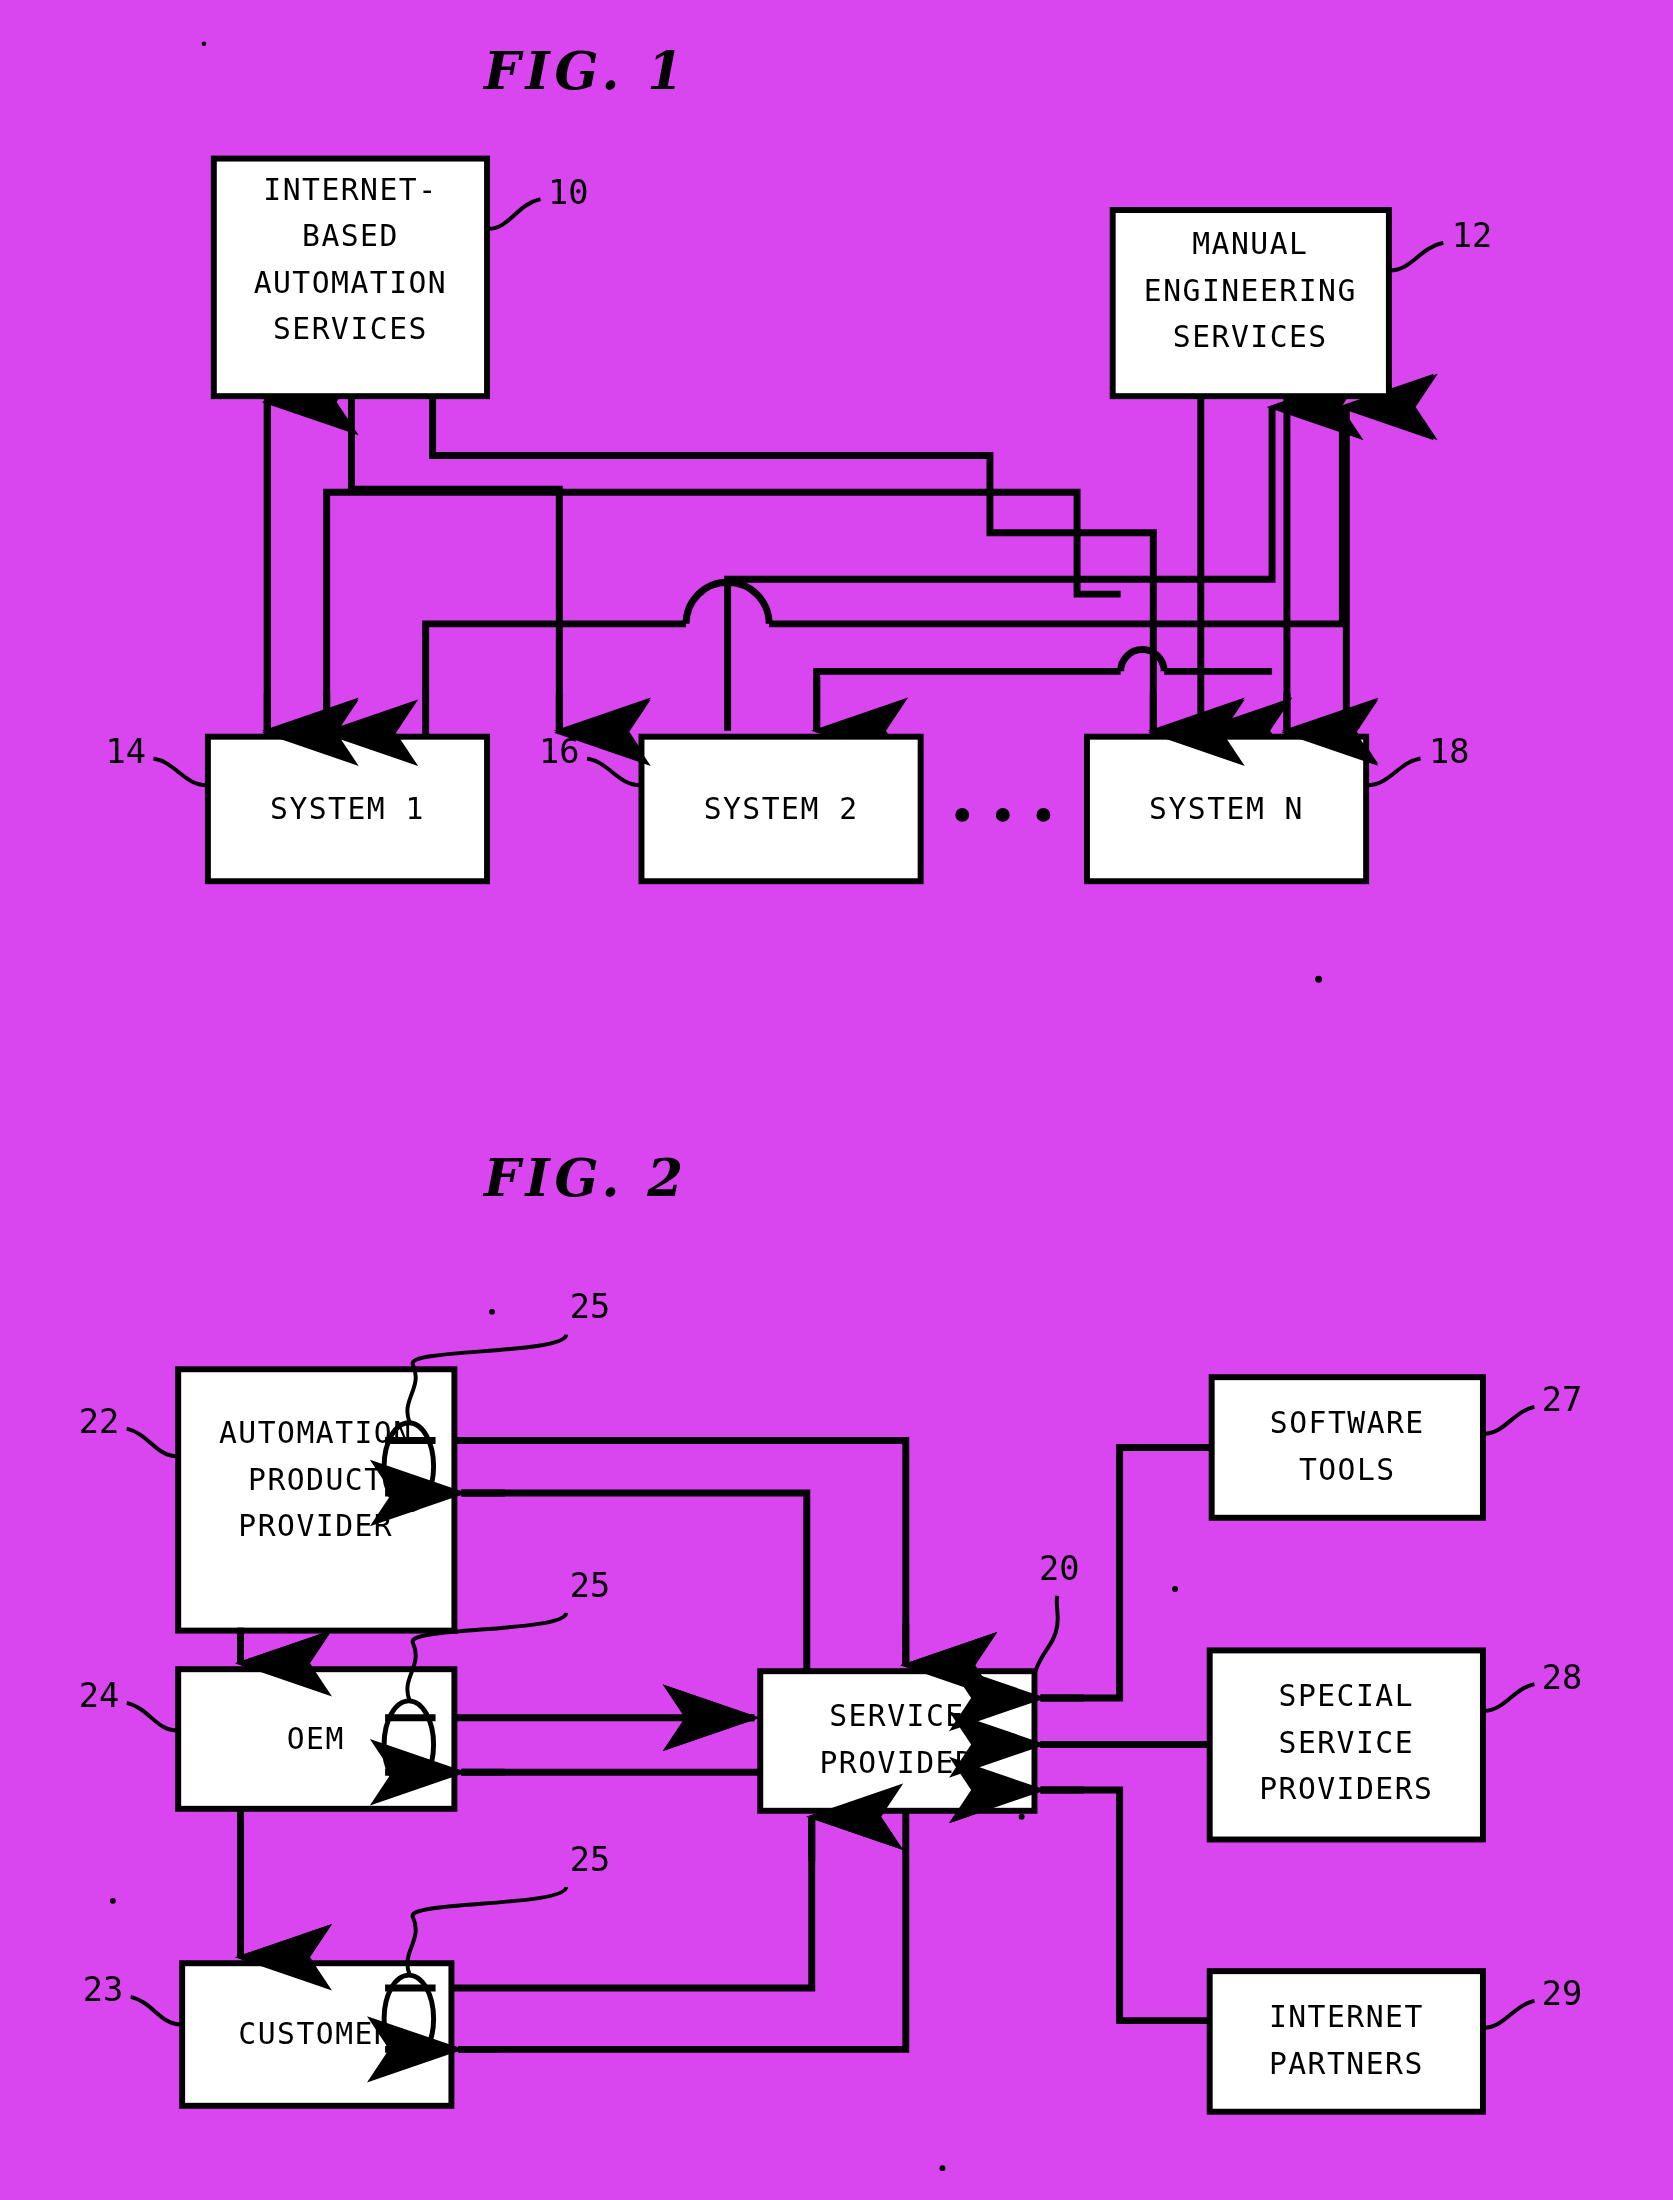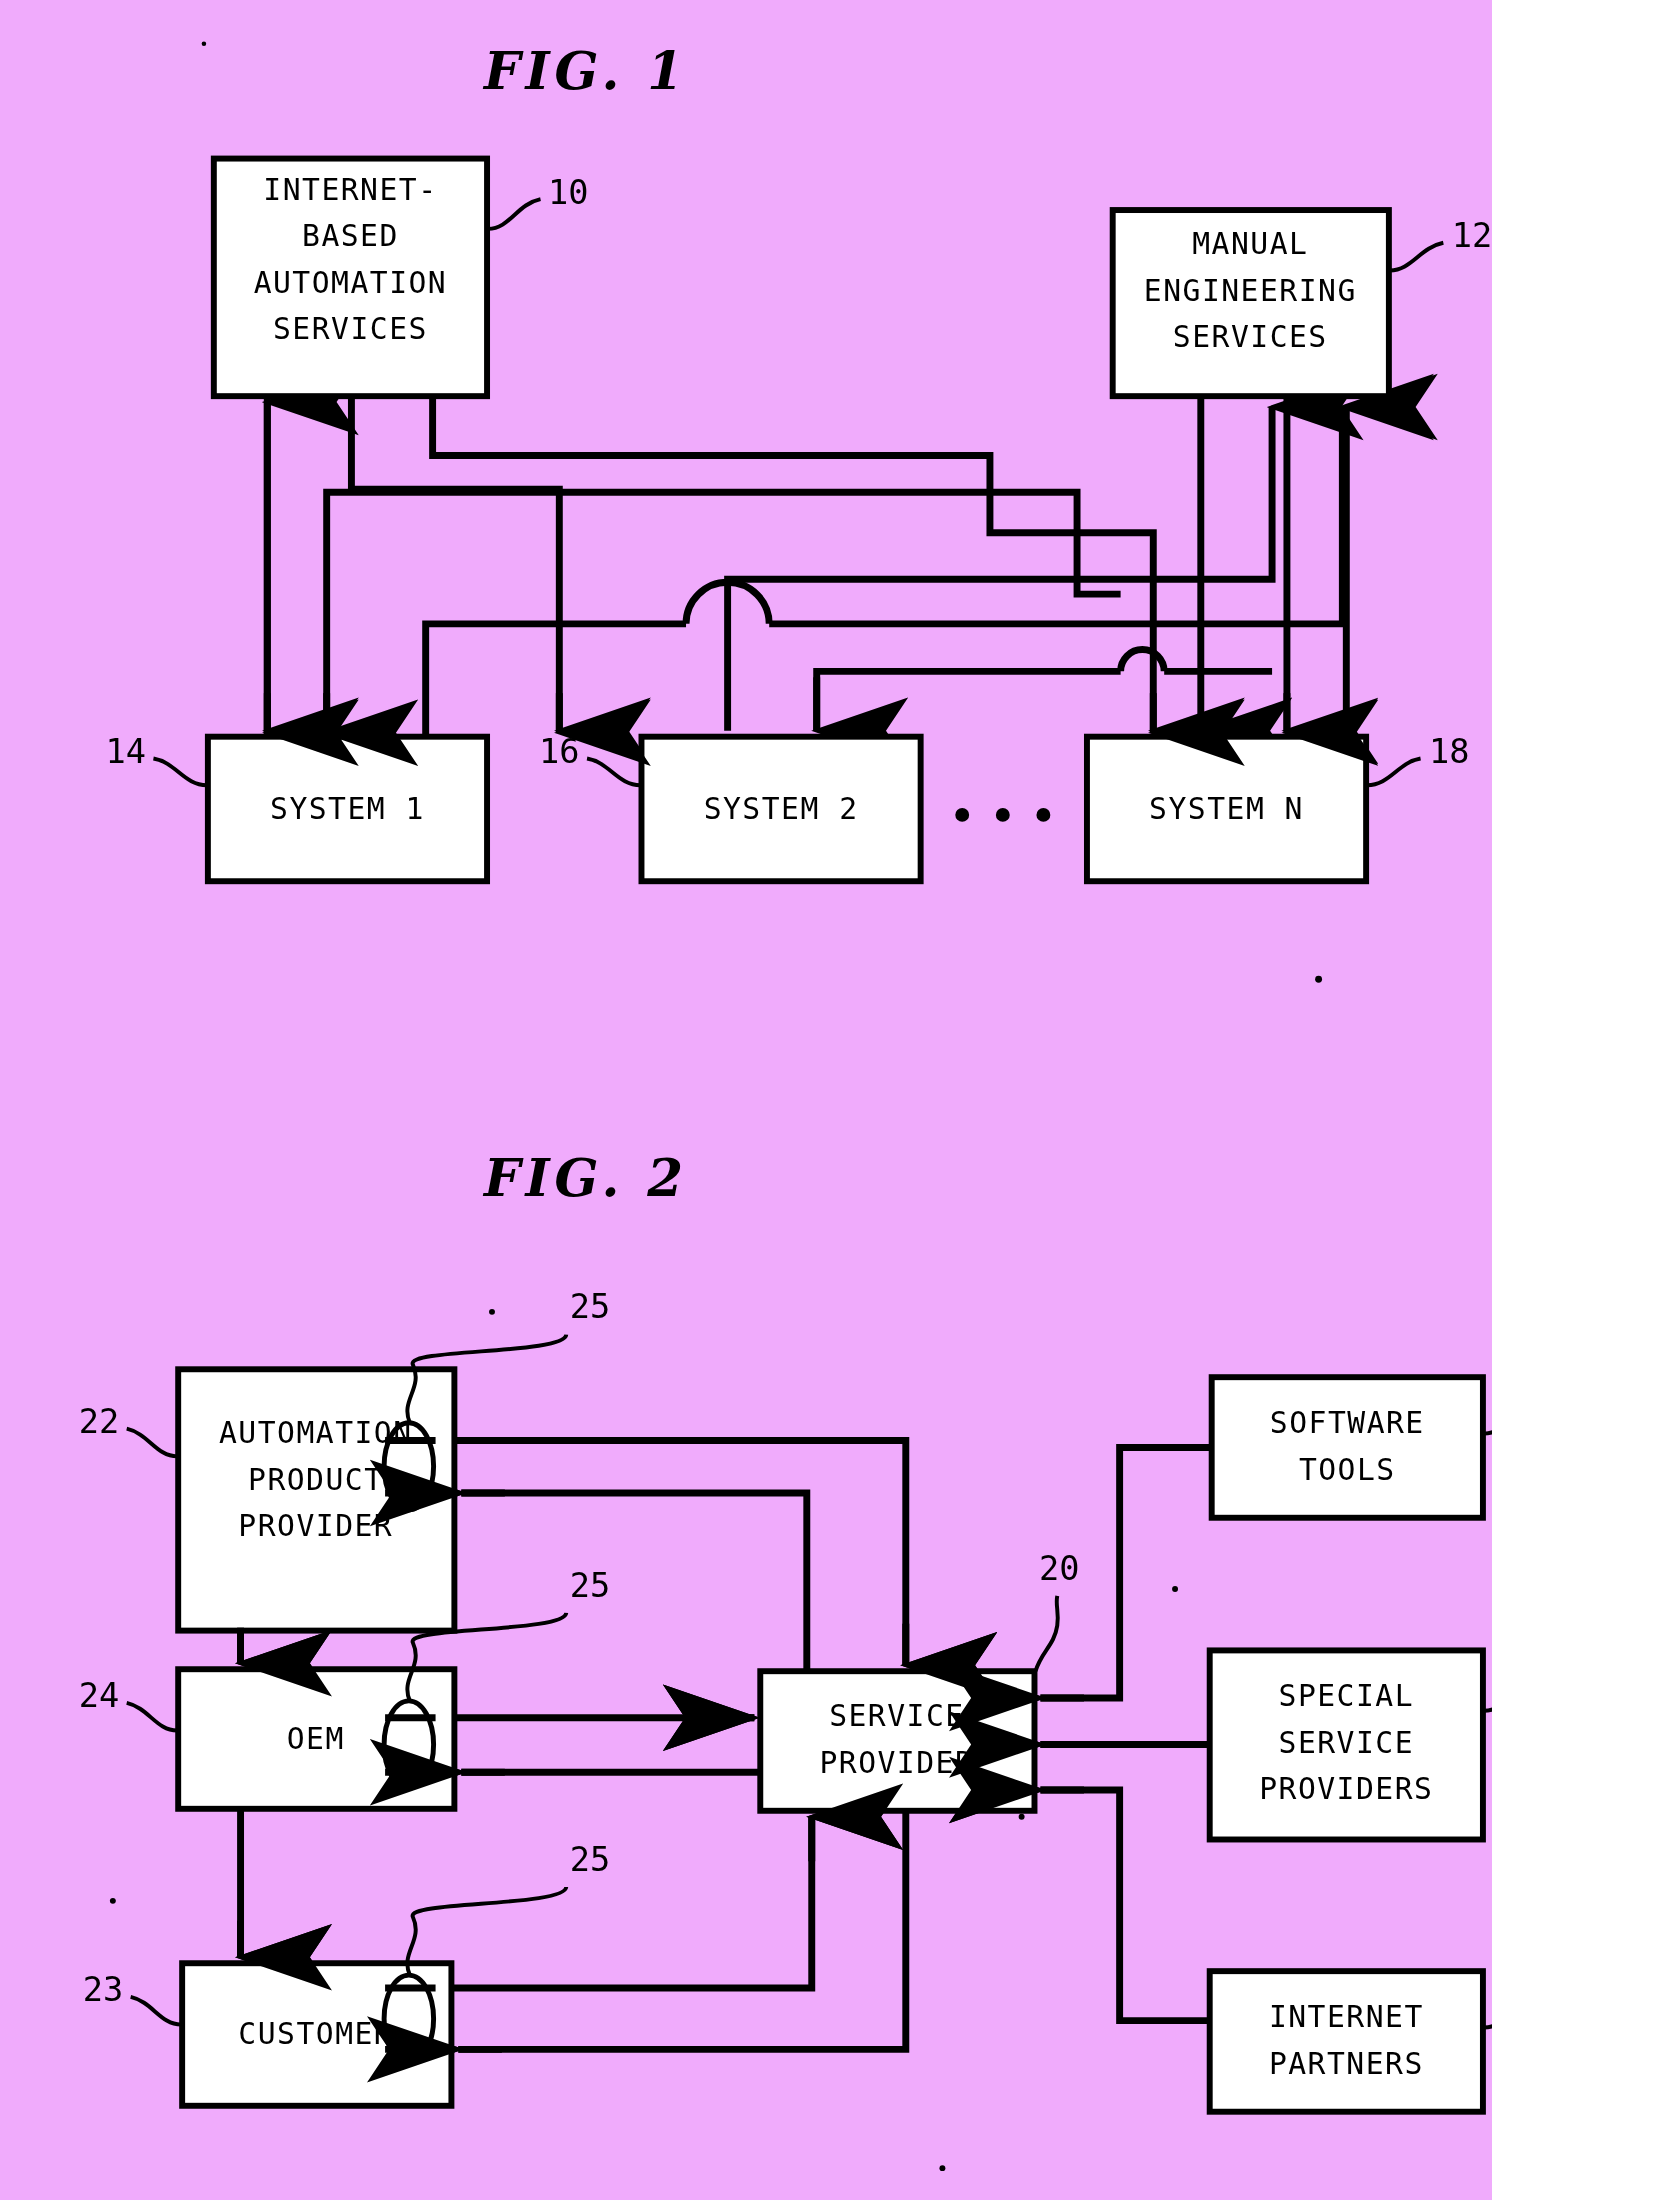--- a/index.html
+++ b/index.html
@@ -1,17 +1,17 @@
 <!DOCTYPE html>
 <html><head>
 <meta charset="utf-8">
 <style>
   html,body{margin:0;padding:0;background:#ffffff;}
   body{width:1673px;height:2201px;font-family:"DejaVu Sans Mono",monospace;}
-  #page{position:relative;width:1492px;height:2201px;background:#f0abfc;overflow:hidden;}
+  #page{position:relative;width:1673px;height:2201px;background:#d946ef;overflow:hidden;}
   svg.sheet{position:absolute;top:0;left:0;width:1673px;height:2201px;}
   .blk{fill:#ffffff;stroke:#000000;stroke-width:6;}
   .wire{fill:none;stroke:#000000;stroke-width:7;stroke-linecap:butt;stroke-linejoin:miter;}
   .lead{fill:none;stroke:#000000;stroke-width:4;}
   .ell{fill:none;stroke:#000000;stroke-width:5;}
   .ahead{fill:#000000;stroke:none;}
   .dot{fill:#000000;}
   text{fill:#000000;}
   .boxtxt{font-family:"DejaVu Sans Mono",monospace;font-size:30px;letter-spacing:1.5px;
           text-anchor:middle;dominant-baseline:middle;font-weight:400;}

